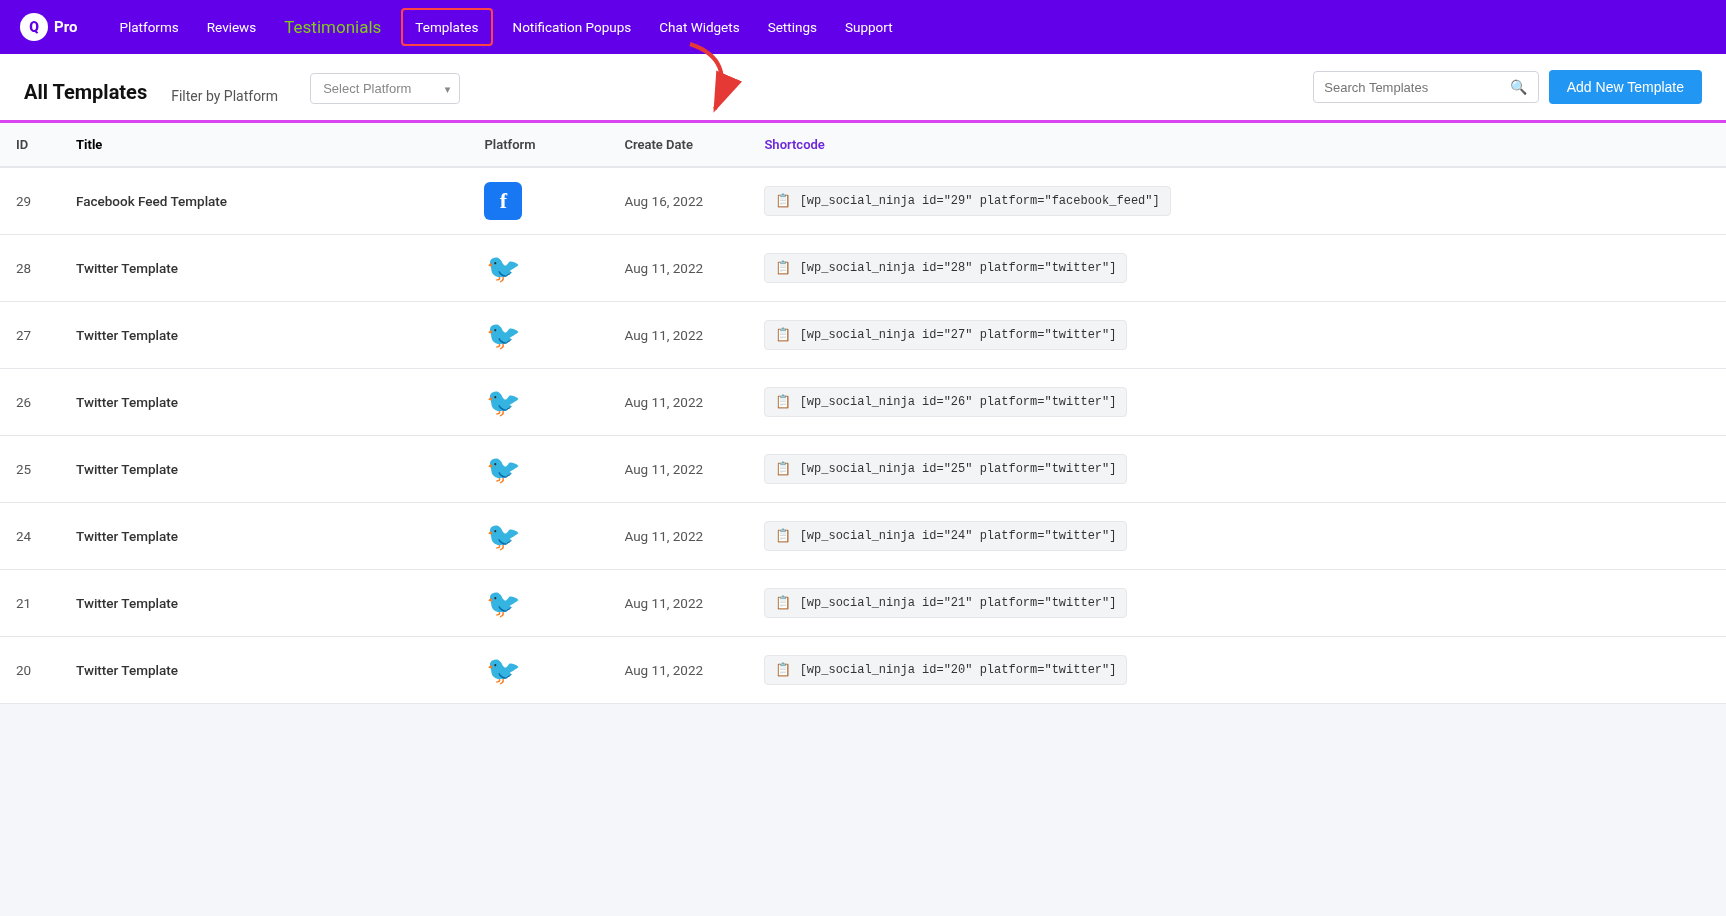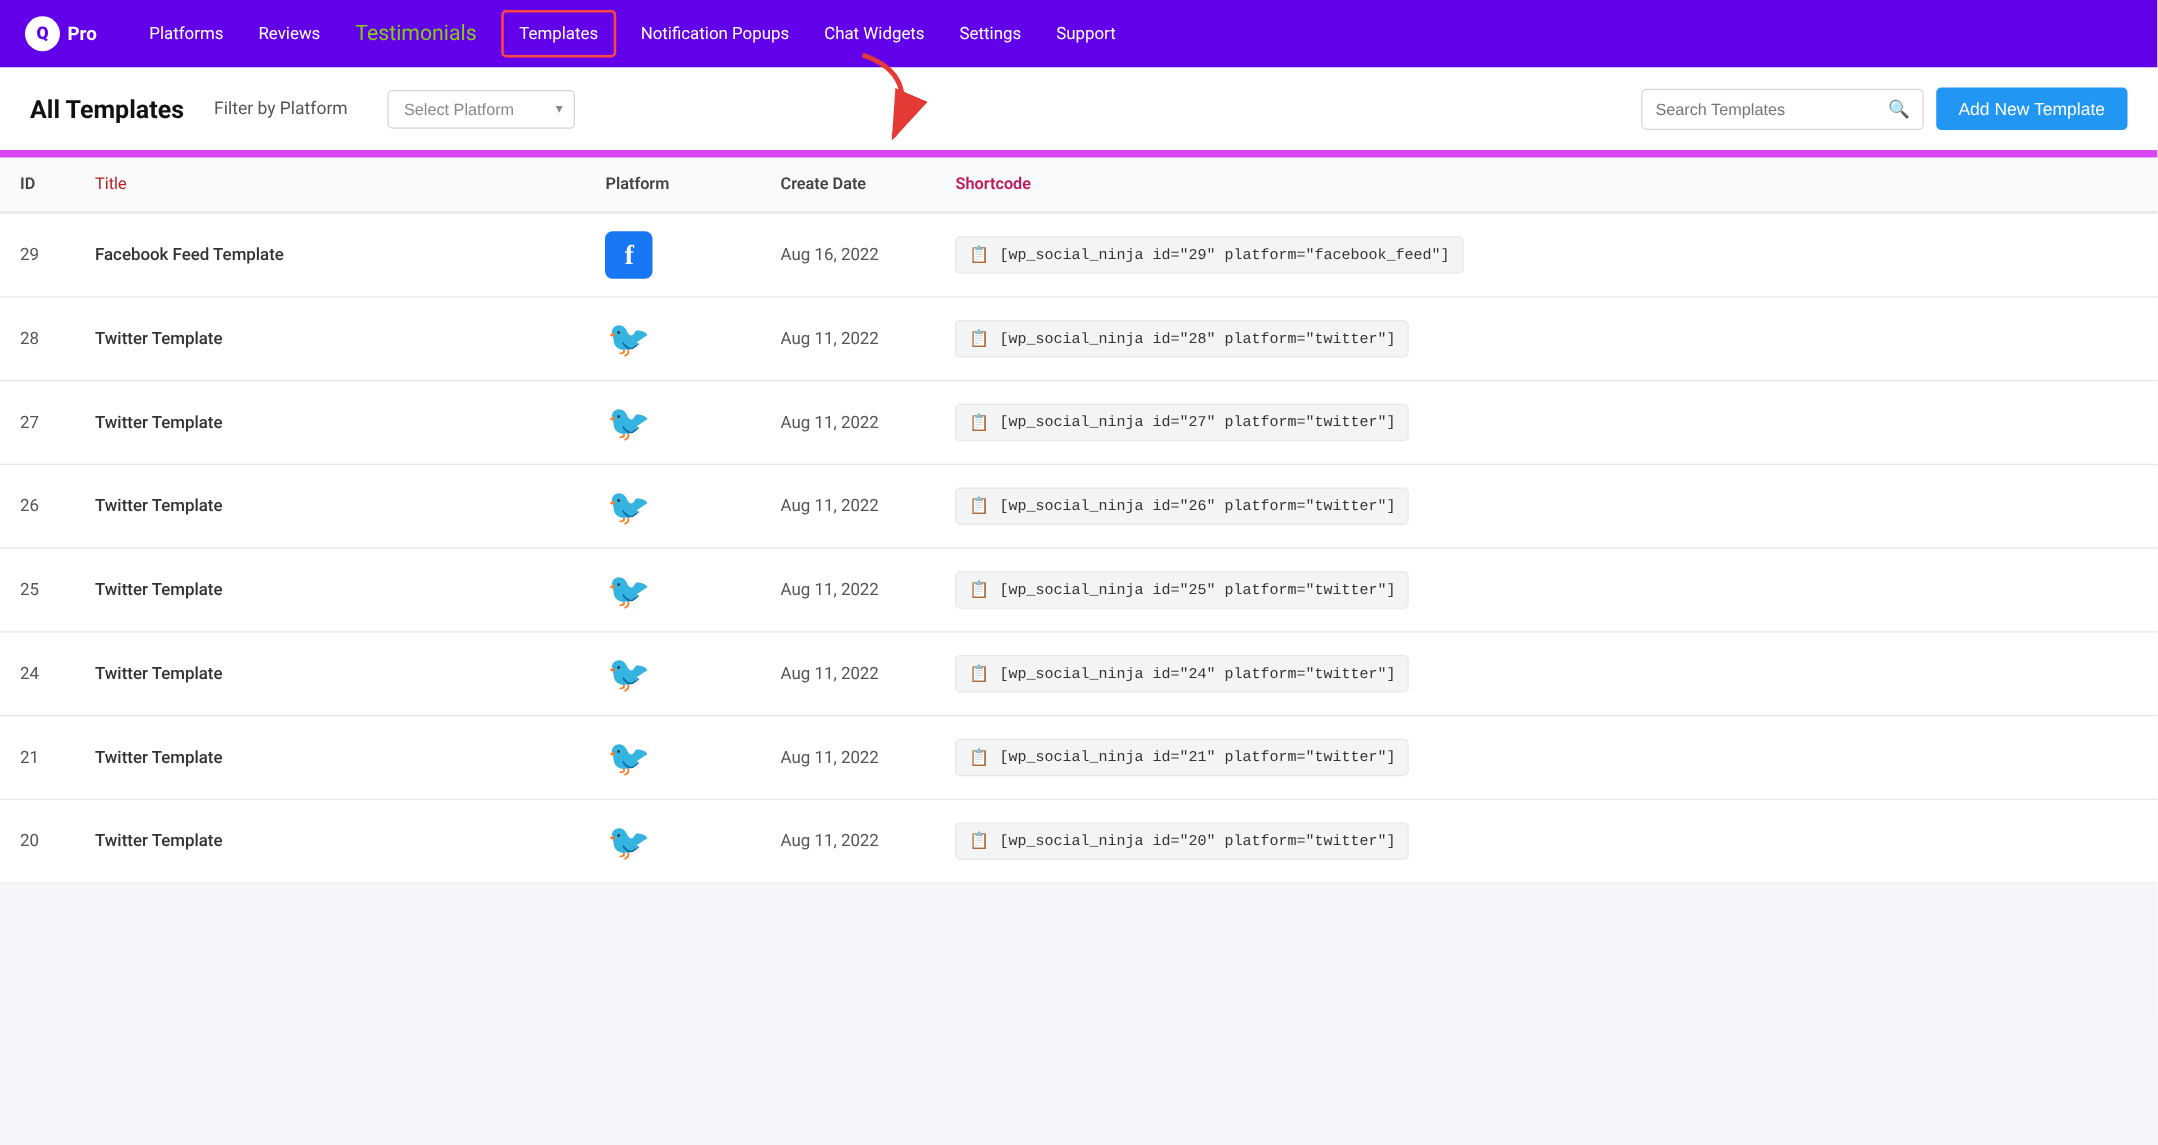--- a/index.html
+++ b/index.html
@@ -40,21 +40,21 @@
   <div style="color:white;padding:0 14px;height:54px;display:flex;align-items:center;font-size:13.5px;cursor:pointer;">Platforms</div>
   <div style="color:white;padding:0 14px;height:54px;display:flex;align-items:center;font-size:13.5px;cursor:pointer;">Reviews</div>
   <div style="color:#84cc16;padding:0 14px;height:54px;display:flex;align-items:center;font-size:17px;cursor:pointer;">Testimonials</div>
   <div style="color:white;padding:0 12px;height:38px;display:flex;align-items:center;font-size:13.5px;cursor:pointer;border:2px solid #ff4444;border-radius:4px;margin:auto 6px;">Templates</div>
   <div style="color:white;padding:0 14px;height:54px;display:flex;align-items:center;font-size:13.5px;cursor:pointer;">Notification Popups</div>
   <div style="color:white;padding:0 14px;height:54px;display:flex;align-items:center;font-size:13.5px;cursor:pointer;">Chat Widgets</div>
   <div style="color:white;padding:0 14px;height:54px;display:flex;align-items:center;font-size:13.5px;cursor:pointer;">Settings</div>
   <div style="color:white;padding:0 14px;height:54px;display:flex;align-items:center;font-size:13.5px;cursor:pointer;">Support</div>
 </nav>
 
-<div style="display:flex;align-items:center;padding:16px 24px;background:white;border-bottom:6px solid #d946ef;gap:12px;position:relative;">
+<div style="display:flex;align-items:flex-end;padding:16px 24px;background:white;border-bottom:3px solid #d946ef;gap:12px;position:relative;">
   <h1 style="font-size:20px;font-weight:700;color:#111;">All Templates</h1>
   <span style="font-size:14px;color:#555;margin-left:12px;">Filter by Platform</span>
   <div style="position:relative;display:inline-block;">
     <select style="border:1px solid #d1d5db;border-radius:4px;padding:7px 30px 7px 12px;font-size:13px;color:#888;background:white;appearance:none;cursor:pointer;min-width:150px;margin-left:20px;">
       <option>Select Platform</option>
     </select>
     <span style="position:absolute;right:10px;top:50%;transform:translateY(-50%);color:#888;pointer-events:none;font-size:11px;">▾</span>
   </div>
 
   <div style="position:absolute;left:660px;top:-10px;width:0;height:0;pointer-events:none;z-index:10;">
@@ -75,24 +75,24 @@
     </div>
     <button style="background:#2196f3;color:white;border:none;border-radius:4px;padding:9px 18px;font-size:14px;font-weight:500;cursor:pointer;white-space:nowrap;">Add New Template</button>
   </div>
 </div>
 
 <div style="background:white;margin:0;">
   <table>
     <thead>
       <tr>
         <th style="text-align:left;padding:14px 16px;font-size:13px;font-weight:600;color:#444;background:#f9fafb;border-bottom:2px solid #e5e7eb;width:60px;">ID</th>
-        <th style="text-align:left;padding:14px 16px;font-size:13px;font-weight:400;color:#b91c1c;background:#f9fafb;border-bottom:2px solid #e5e7eb;">Title</th>
+        <th style="text-align:left;padding:14px 16px;font-size:13px;font-weight:700;color:#000000;background:#f9fafb;border-bottom:2px solid #e5e7eb;">Title</th>
         <th style="text-align:left;padding:14px 16px;font-size:13px;font-weight:600;color:#444;background:#f9fafb;border-bottom:2px solid #e5e7eb;width:140px;">Platform</th>
         <th style="text-align:left;padding:14px 16px;font-size:13px;font-weight:600;color:#444;background:#f9fafb;border-bottom:2px solid #e5e7eb;width:140px;">Create Date</th>
-        <th style="text-align:left;padding:14px 16px;font-size:13px;font-weight:600;color:#be185d;background:#f9fafb;border-bottom:2px solid #e5e7eb;">Shortcode</th>
+        <th style="text-align:left;padding:14px 16px;font-size:13px;font-weight:600;color:#6d28d9;background:#f9fafb;border-bottom:2px solid #e5e7eb;">Shortcode</th>
       </tr>
     </thead>
     <tbody id="table-body">
     <tr style="border-bottom: 1px solid rgb(229, 231, 235);">
           <td style="padding: 14px 16px; color: rgb(85, 85, 85); vertical-align: middle; width: 60px;">29</td>
           <td style="padding: 14px 16px; font-weight: 500; vertical-align: middle;">Facebook Feed Template</td>
           <td style="padding: 14px 16px; vertical-align: middle; width: 140px;">
             <div style="width:38px;height:38px;background:#1877f2;border-radius:6px;display:flex;align-items:center;justify-content:center;color:white;font-weight:900;font-size:22px;font-family:Georgia,serif;">f</div>
           </td>
           <td style="padding: 14px 16px; color: rgb(85, 85, 85); vertical-align: middle; width: 140px;">Aug 16, 2022</td>

